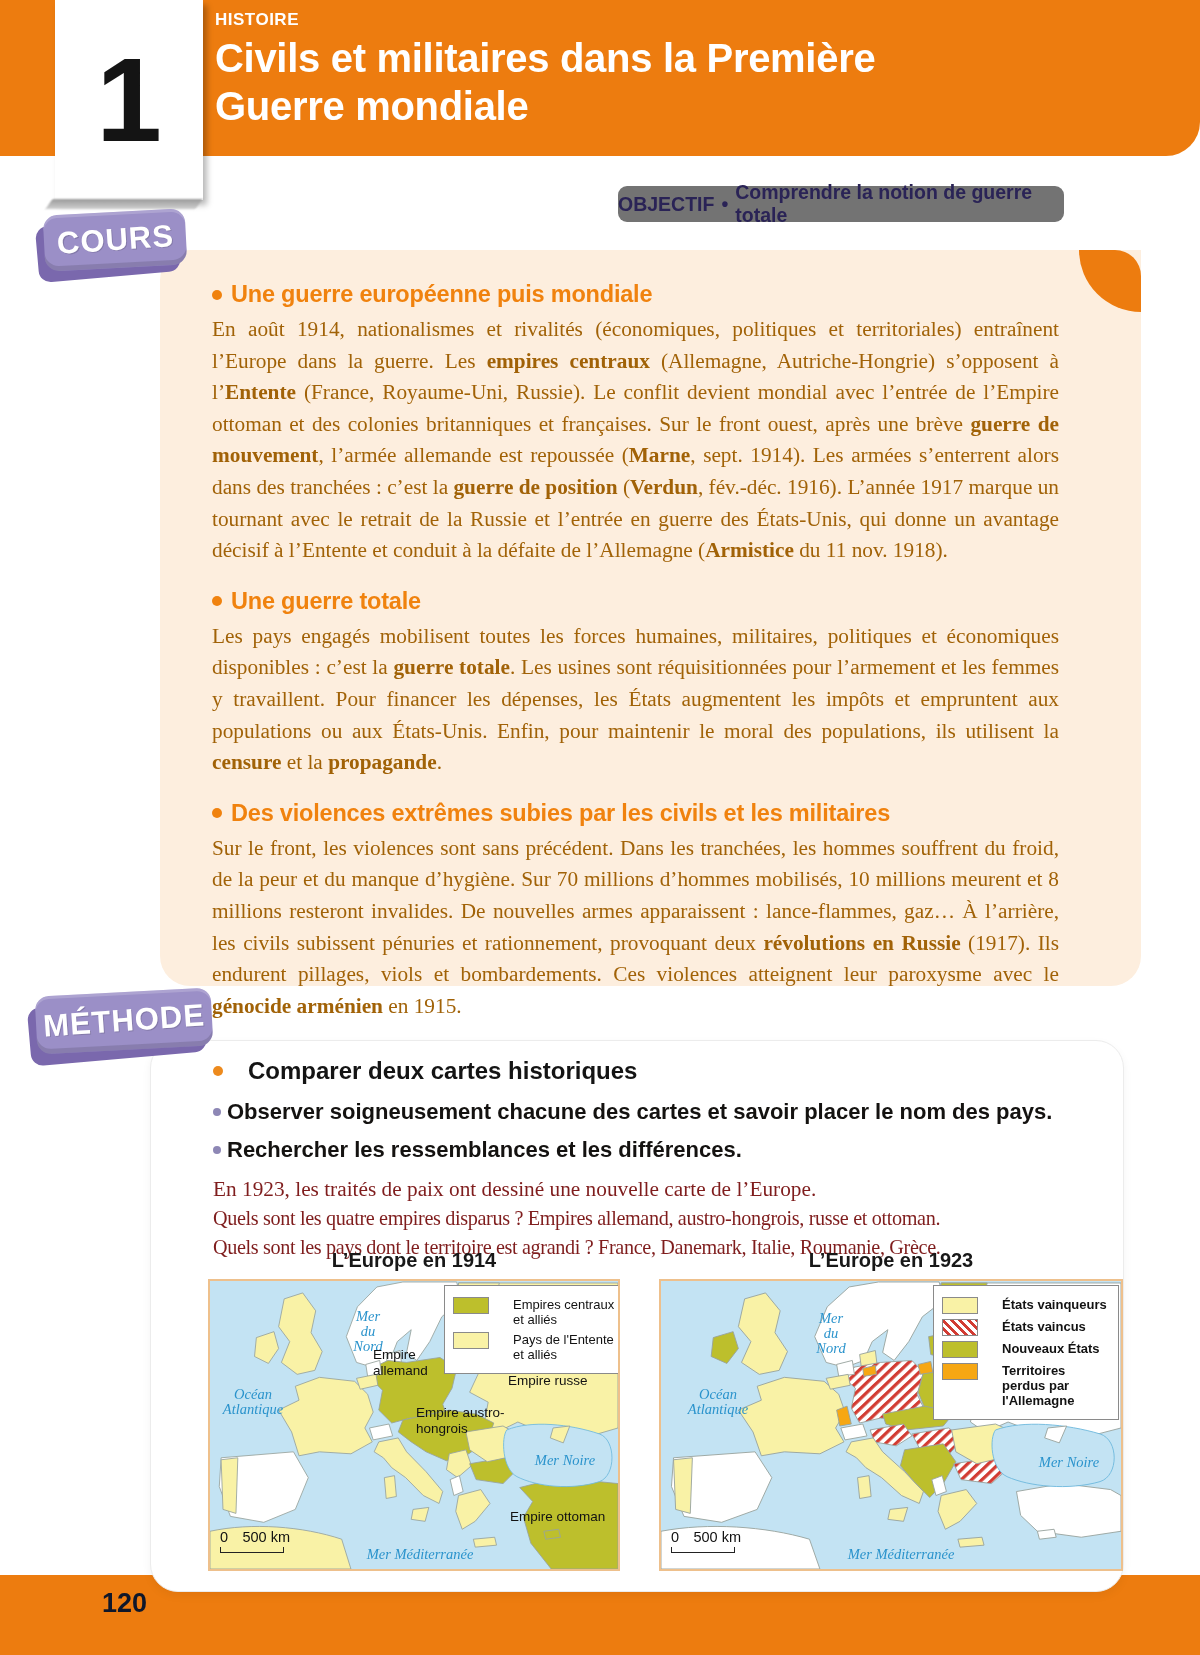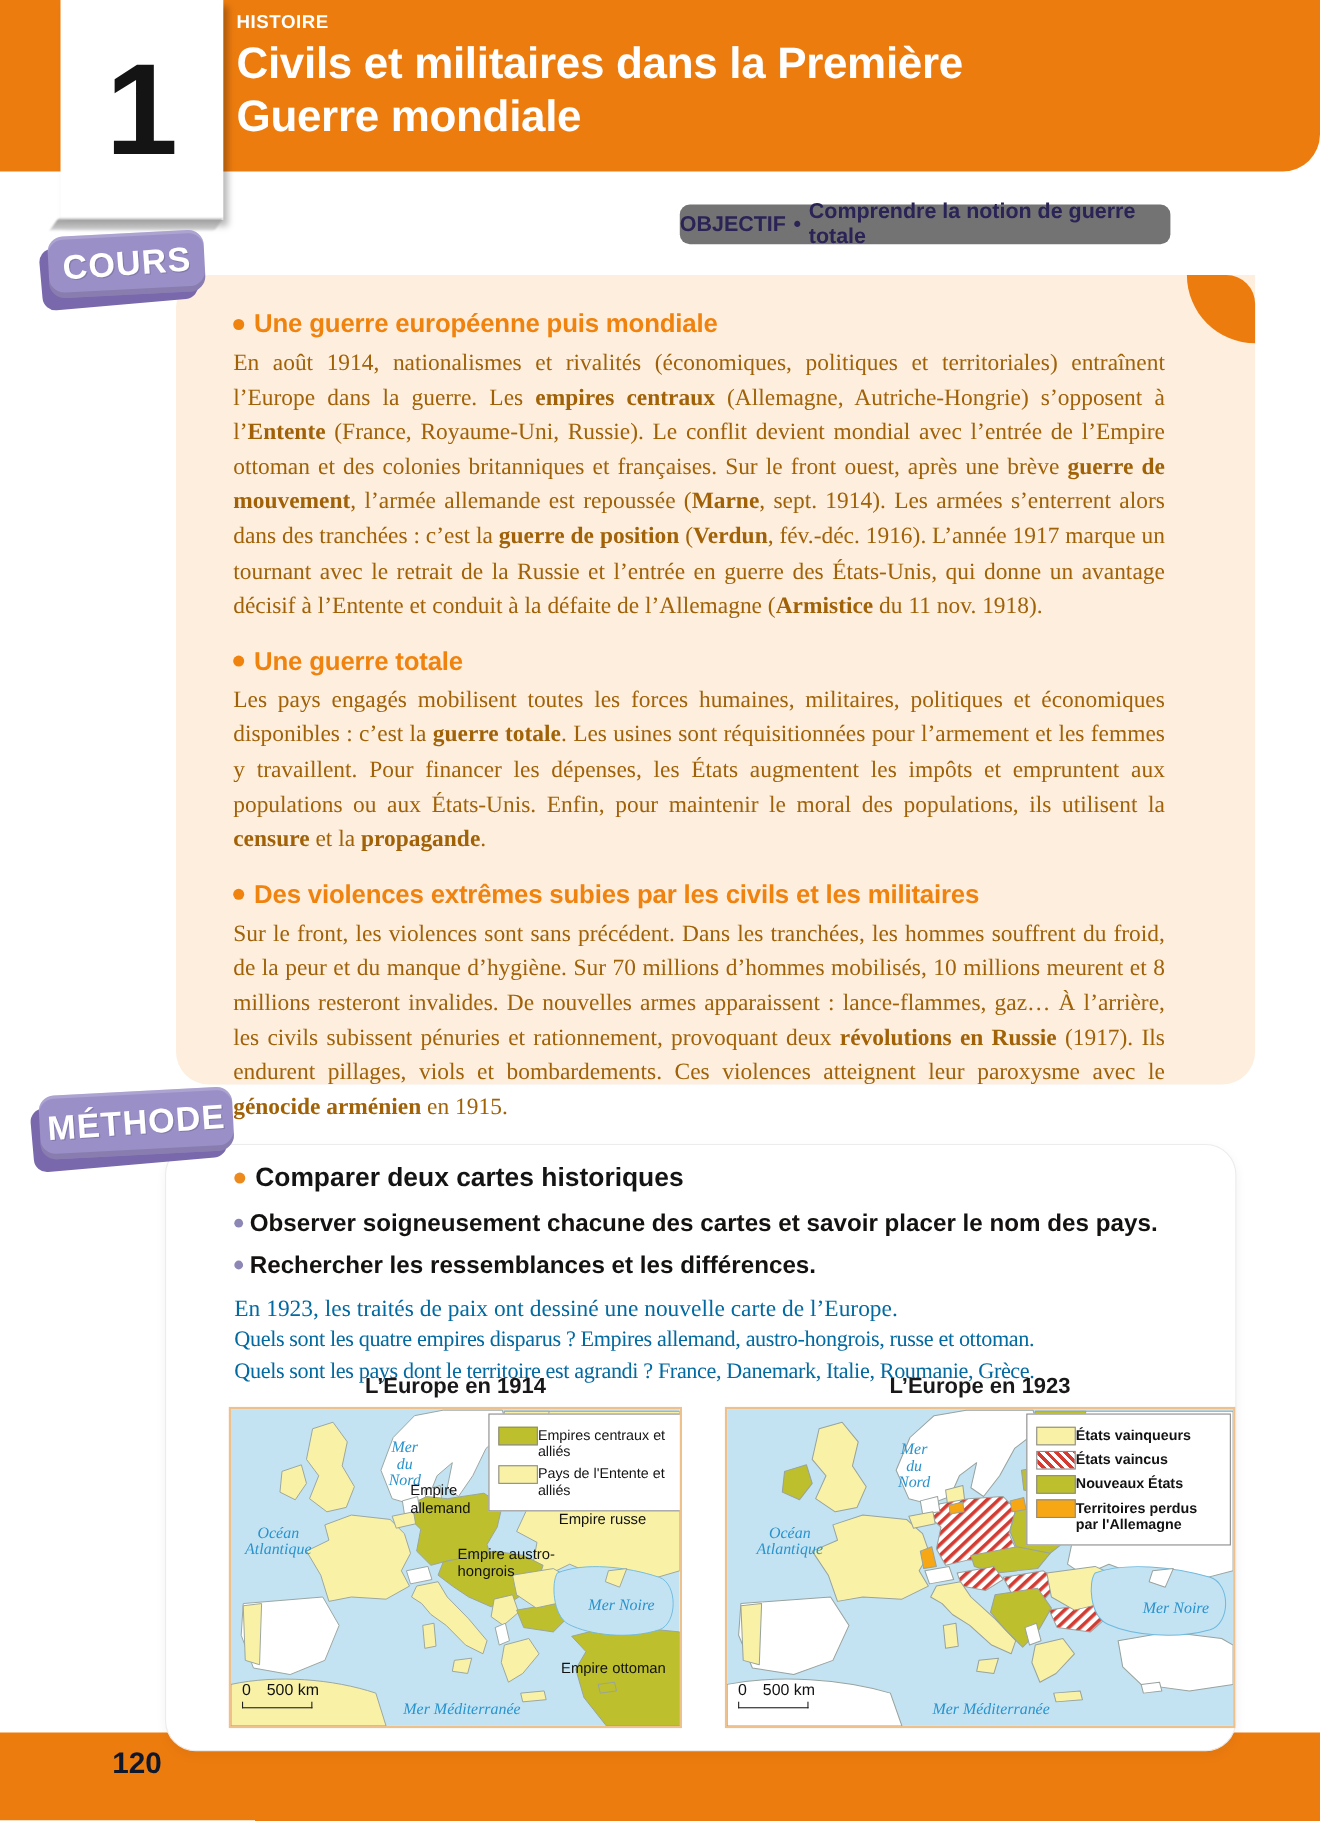--- a/index.html
+++ b/index.html
@@ -50,47 +50,47 @@
   .sec-head .sec-title{color:#f0820e;font-size:23.5px;font-weight:700;letter-spacing:-.2px;}
   .para{font-family:"Liberation Serif","DejaVu Serif",serif;font-size:21.3px;line-height:31.6px;
         color:#a16207;text-align:justify;}
   .para b{font-weight:700;}
 
   
   .methode-box{left:150px;top:1040px;width:972px;height:550px;background:#fff;
                border:1.5px solid #ececec;border-radius:28px;z-index:2;
                box-shadow:0 4px 10px rgba(0,0,0,.05);}
   .methode-inner{position:absolute;left:62px;right:48px;top:16px;}
-  .m-head{display:flex;align-items:center;gap:9px;margin-bottom:14px;}
+  .m-head{display:flex;align-items:center;gap:25px;margin-bottom:14px;}
   .m-head .dot{width:10px;height:10px;border-radius:50%;background:#ed8a1d;}
   .m-head .m-title{color:#141414;font-size:24px;font-weight:700;}
   .m-bullet{display:flex;align-items:baseline;gap:6px;margin:12px 0;
             font-family:Liberation Sans, sans-serif;font-size:22px;font-weight:700;color:#141210;}
   .m-bullet .pdot{width:8px;height:8px;border-radius:50%;background:#8d87b5;flex:0 0 auto;
                   position:relative;top:-3px;}
-  .m-line{font-family:"Liberation Serif","DejaVu Serif",serif;font-size:21.3px;color:#0369a1;
+  .m-line{font-family:"Liberation Serif","DejaVu Serif",serif;font-size:21.3px;color:#7f1d1d;
           line-height:29px;}
   .m-line.tight{font-size:20.2px;letter-spacing:-.35px;white-space:nowrap;}
 
   
   .map-title{position:absolute;font-size:20px;font-weight:700;color:#181818;text-align:center;}
   .mt1{left:57px;top:208px;width:412px;}
   .mt2{left:508px;top:208px;width:464px;}
   .map-fig{position:absolute;top:238px;height:292px;border:2px solid #eec08c;box-sizing:border-box;
            overflow:hidden;}
   .map1{left:57px;width:412px;}
   .map2{left:508px;width:464px;}
   .map-fig svg{display:block;width:100%;height:100%;}
   .sea-label{position:absolute;color:#2a93cc;font-family:"Liberation Serif","DejaVu Serif",serif;
              font-style:italic;font-size:14.5px;line-height:15px;text-align:center;white-space:pre-line;}
   .country-label{position:absolute;color:#121212;font-size:13.5px;line-height:16px;white-space:pre-line;}
   .legend{position:absolute;top:4px;background:#fff;border:1px solid #8a8a8a;padding:6px 8px;}
   .lg1{left:234px;width:166px;}
   .lg2{left:272px;width:168px;font-weight:bold;}
-  .legend-item{display:flex;align-items:flex-start;gap:0;margin:5px 0;}
+  .legend-item{display:flex;align-items:flex-start;gap:24px;margin:5px 0;}
   .swatch{width:36px;height:17px;border:1px solid #8a8a8a;flex:0 0 auto;box-sizing:border-box;}
   .sw-olive{background:#bdbf2c;}
   .sw-yellow{background:#f9f2a6;}
   .sw-orange{background:#f6a713;}
   .sw-hatch{background:repeating-linear-gradient(45deg,#fff 0 3px,#d23c33 3px 6px);}
   .legend-label{font-size:13px;line-height:15px;color:#121212;}
   .scale{position:absolute;left:10px;bottom:16px;width:80px;color:#111;font-size:14.5px;}
   .scale .nums{display:flex;justify-content:space-between;width:70px;margin-bottom:2px;}
   .scale .nums span:last-child{white-space:nowrap;}
   .scale-line{width:62px;height:5px;border-bottom:1.6px solid #222;

